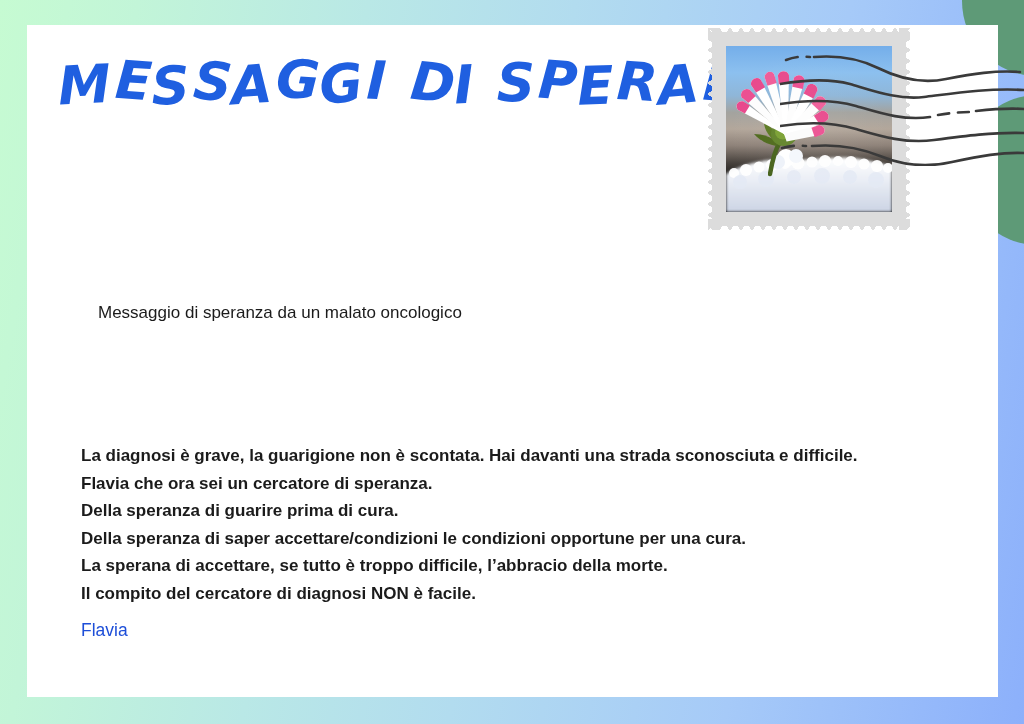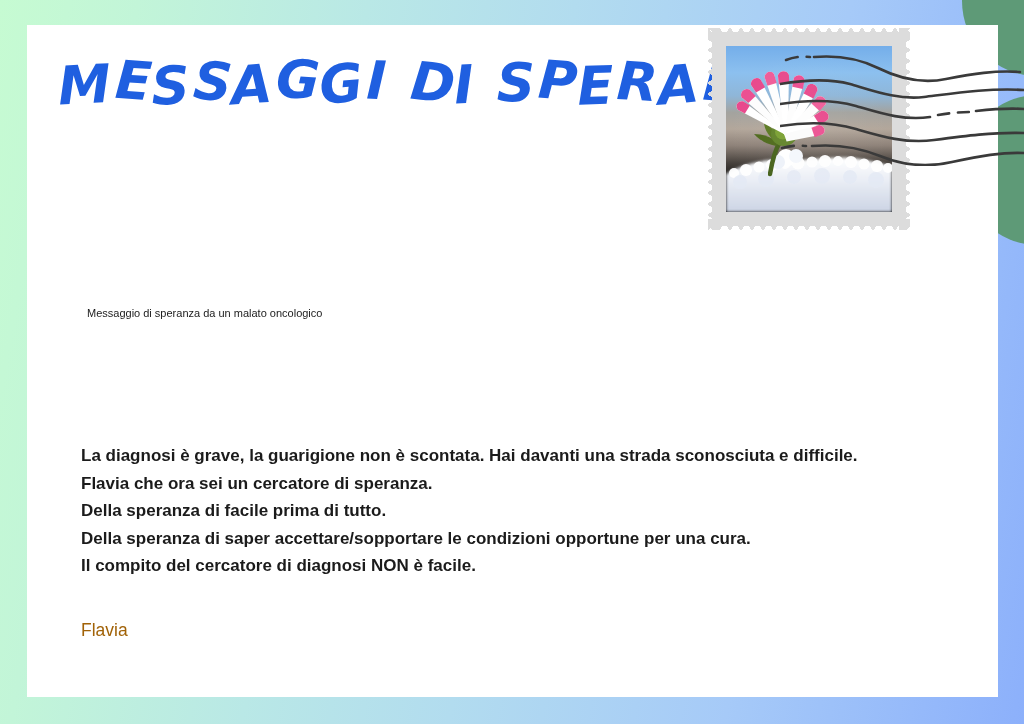--- a/index.html
+++ b/index.html
@@ -69,23 +69,23 @@
   }
   
   .title .ch {
     display: inline-block;
     transform-origin: 50% 80%;
   }
 
   
   .subtitle {
     position: absolute;
-    left: 60px;
+    left: 71px;
     top: 275px;
-    font-size: 11px;
+    font-size: 17px;
     line-height: 26px;
     color: #1b1b1b;
     white-space: nowrap;
   }
   .bodyblock {
     position: absolute;
     left: 54px;
     top: 417px;
     font-size: 17px;
     line-height: 27.5px;
@@ -93,21 +93,21 @@
     white-space: nowrap;
     font-weight: bold;
   }
   .bodyblock .ln { display: block; }
   .signature {
     position: absolute;
     left: 54px;
     top: 592px;
     font-size: 17.5px;
     line-height: 26px;
-    color: #a16207;
+    color: #1d4ed8;
   }
 
   
   #stamp {
     position: absolute;
     left: 681px;
     top: 3px;
     width: 202px;
     height: 202px;
   }
@@ -292,22 +292,23 @@
           <rect x="0" y="0" width="166" height="166" fill="url(#blurSoft)" opacity="0.06"></rect>
         </svg>
       </div>
     </div>
 
     <div class="subtitle">Messaggio di speranza da un malato oncologico</div>
 
     <div class="bodyblock" id="body-el" style="color: rgb(27, 27, 27);">
         <span class="ln">La diagnosi è grave, la guarigione non è scontata. Hai davanti una strada sconosciuta e difficile.</span>
         <span class="ln">Flavia che ora sei un cercatore di speranza.</span>
-        <span class="ln">Della speranza di facile prima di tutto.</span>
-        <span class="ln">Della speranza di saper accettare/sopportare le condizioni opportune per una cura.</span>
+        <span class="ln">Della speranza di guarire prima di cura.</span>
+        <span class="ln">Della speranza di saper accettare/condizioni le condizioni opportune per una cura.</span>
+        <span class="ln">La sperana di accettare, se tutto è troppo difficile, l’abbracio della morte.</span>
         <span class="ln">Il compito del cercatore di diagnosi NON è facile.</span>
       </div>
 
     <div class="signature">Flavia</div>
   </div>
 
   <div id="postmark">
     <svg width="244" height="122" viewBox="0 0 244 122" xmlns="http://www.w3.org/2000/svg">
       <g fill="none" stroke="#3a3a3a" stroke-width="2.6" stroke-linecap="round">
 

